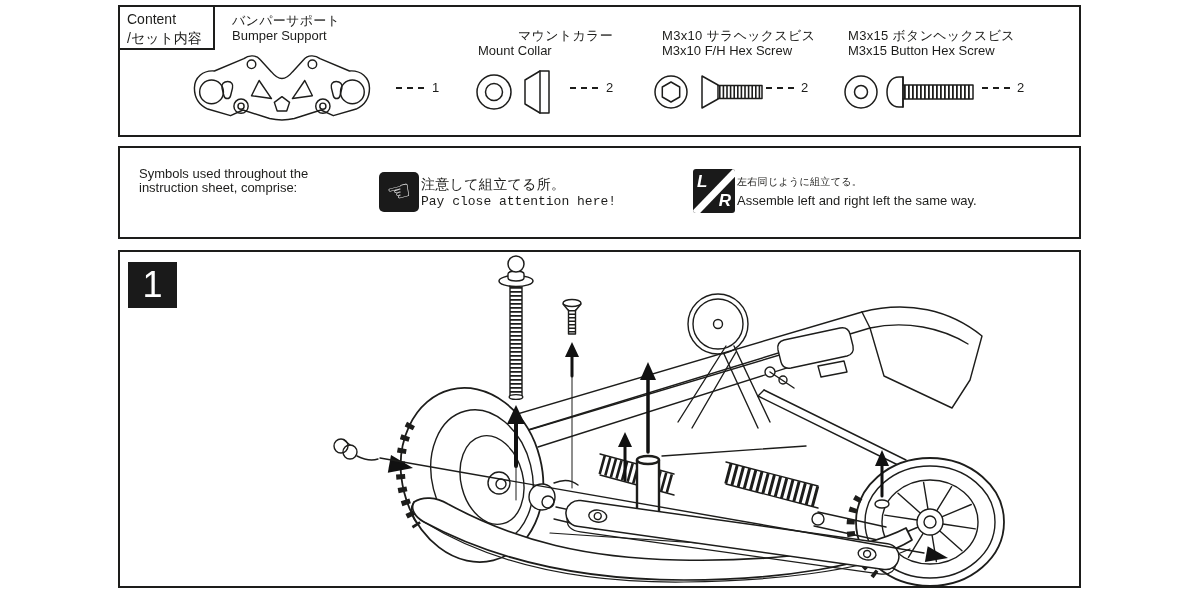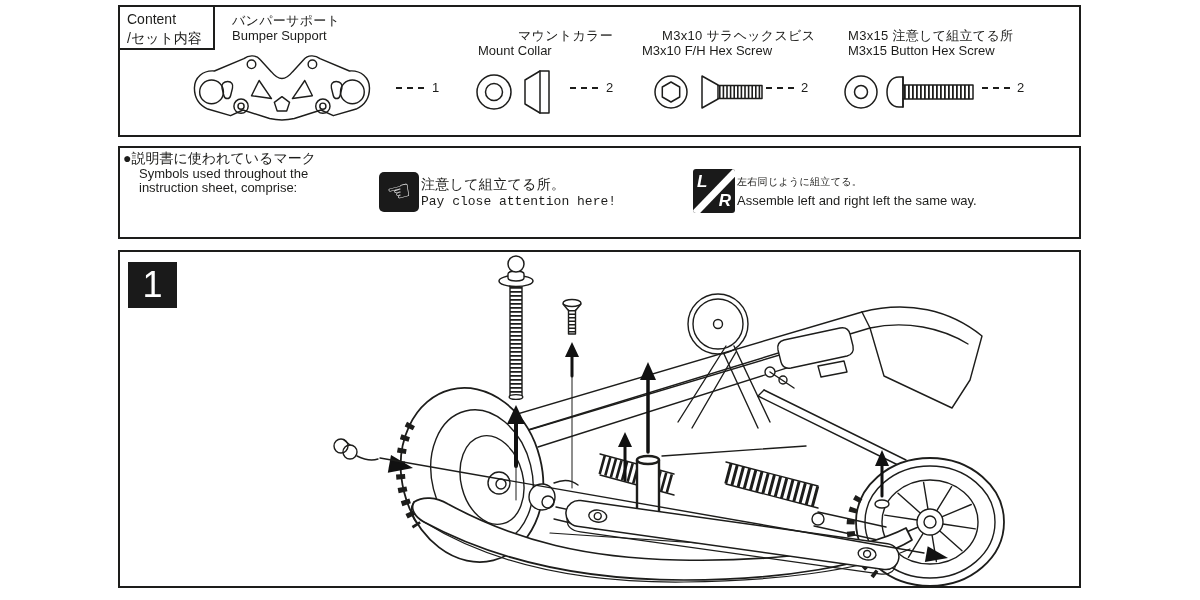--- a/index.html
+++ b/index.html
@@ -67,47 +67,46 @@
   <svg class="part abs" style="left:470px;top:62px;width:95px;height:54px;" viewBox="0 0 95 54">
     <circle cx="24" cy="30" r="17"></circle>
       <circle cx="24" cy="30" r="8.5"></circle>
     <path d="M70,9 h9 v42 h-9 l-15,-9 v-24 z"></path>
     <line x1="70" y1="9" x2="70" y2="51"></line>
   </svg>
   <div class="leader" style="left:570px;top:87px;"></div>
   <div class="qty" style="left:606px;top:80px;">2</div>
 
   <div class="abs jp" style="left:662px;top:27px;text-align:right;">M3x10 サラヘックスビス</div>
-  <div class="abs en" style="left:642px;top:43px;">M3x10 F/H Hex Screw</div>
+  <div class="abs en" style="left:662px;top:43px;">M3x10 F/H Hex Screw</div>
   <svg class="part abs" style="left:650px;top:62px;width:122px;height:54px;" viewBox="0 0 122 54">
     <circle cx="21" cy="30" r="16"></circle>
     <path d="M21,20 l8.7,5 v10 l-8.7,5 -8.7,-5 v-10 z"></path>
     <path d="M52,14 L52,46 L68,37 L68,23 Z"></path>
     <line class="ribs" x1="69" y1="30" x2="112" y2="30" style="stroke-width:13" stroke-dasharray="1.6 2"></line>
     <path d="M68,23.5 h44 v13 h-44"></path>
   </svg>
   <div class="leader" style="left:766px;top:87px;"></div>
   <div class="qty" style="left:801px;top:80px;">2</div>
 
-  <div class="abs jp" style="left:848px;top:27px;">M3x15 注意して組立てる所</div>
+  <div class="abs jp" style="left:848px;top:27px;">M3x15 ボタンヘックスビス</div>
   <div class="abs en" style="left:848px;top:43px;">M3x15 Button Hex Screw</div>
   <svg class="part abs" style="left:840px;top:62px;width:148px;height:54px;" viewBox="0 0 148 54">
     <circle cx="21" cy="30" r="16"></circle>
       <circle cx="21" cy="30" r="6.5"></circle>
     <path d="M59,15 C51,15 47,22 47,30 C47,38 51,45 59,45 L63,45 L63,15 Z"></path>
     <line x1="63" y1="15" x2="63" y2="45"></line>
     <line class="ribs" x1="64" y1="30" x2="132" y2="30" style="stroke-width:14" stroke-dasharray="1.8 2.2"></line>
     <path d="M63,23 h70 v14 h-70"></path>
   </svg>
   <div class="leader" style="left:982px;top:87px;"></div>
   <div class="qty" style="left:1017px;top:80px;">2</div>
 
   <div class="panel" style="left:118px;top:146px;width:963px;height:93px;"></div>
 
-  <div class="abs" style="left:123px;top:150px;font-size:14px;">●説明書に使われているマーク</div>
   <div class="abs en" style="left:139px;top:166px;">Symbols used throughout the</div>
   <div class="abs en" style="left:139px;top:180px;">instruction sheet, comprise:</div>
 
   <div class="icon-black" style="left:379px;top:172px;width:40px;height:40px;">
     <span id="hand-glyph">☞</span>
   </div>
   <div class="abs jp" style="left:421px;top:176px;font-size:14px;">注意して組立てる所。</div>
   <div class="abs en" style="left:421px;top:194px;font-family:Liberation Mono, monospace;">Pay close attention here!</div>
 
   <div class="icon-black" style="left:693px;top:169px;width:42px;height:44px;border-radius:3px;">

